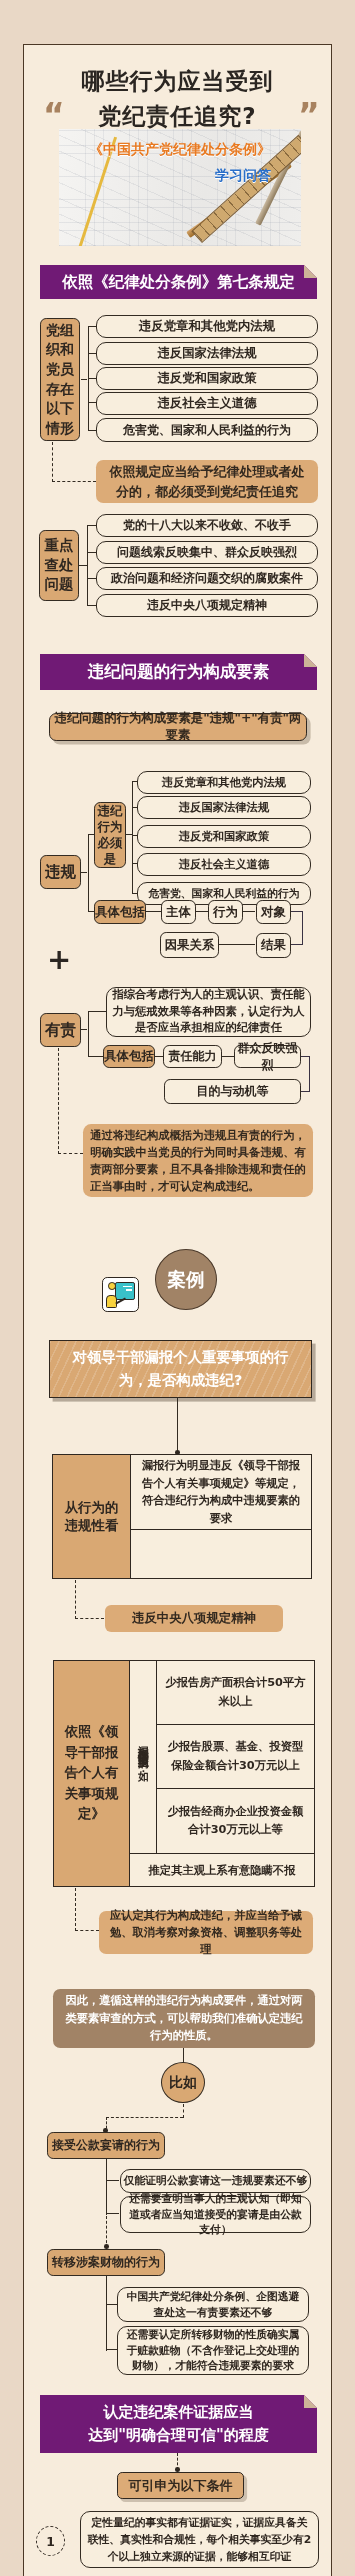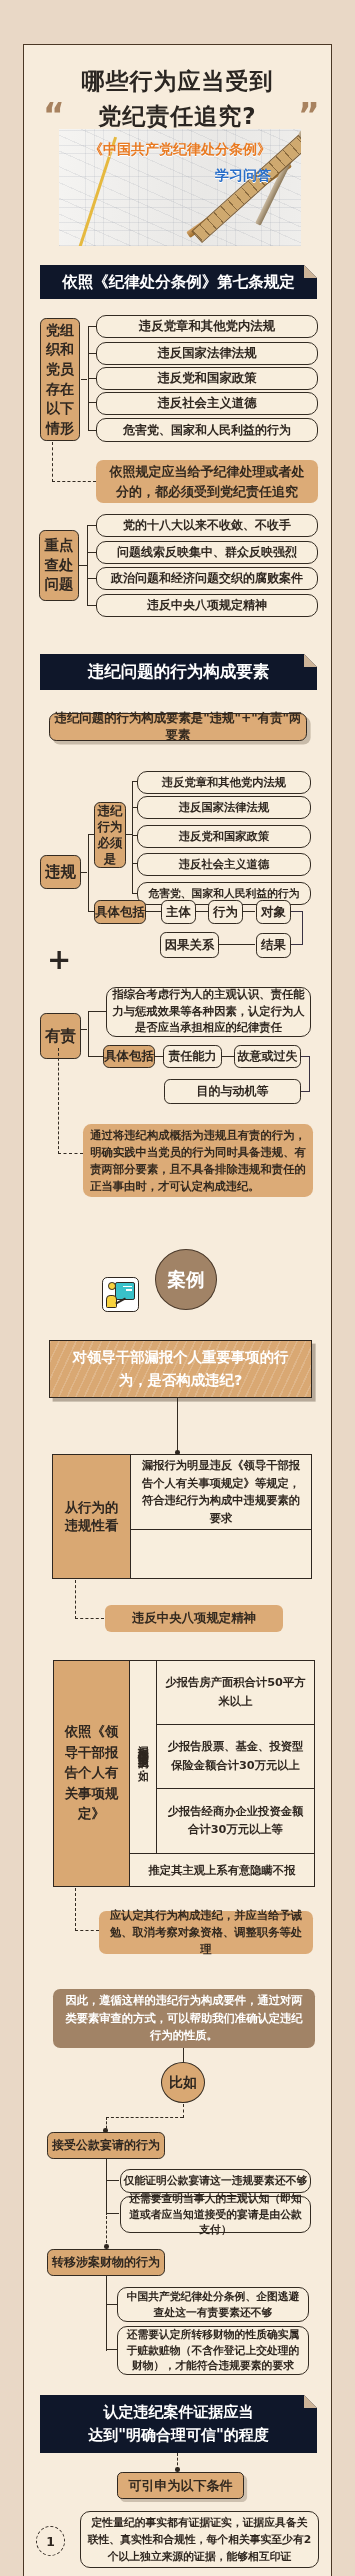--- a/index.html
+++ b/index.html
@@ -24,21 +24,21 @@
   .photo-title { position:absolute; left:0; top:12.4px; width:100%; text-align:center;
                  font-size:14px; font-weight:800; color:#e87a22; text-shadow:0 0.5px 0 #fff; }
   .photo-sub { position:absolute; right:30px; top:38px; font-size:14px; font-weight:800; color:#2a6fc9; text-shadow:0 0.5px 0 #fff; }
   .pencil { position:absolute; border-radius:1.5px; }
   .p1 { left:118px; top:67px; width:124px; height:6.7px; background:linear-gradient(#d2a368,#9c6b28); transform:rotate(-35deg); }
   .p2 { left:170px; top:46px; width:103px; height:6.2px; background:linear-gradient(#c9b9a0,#8d7a5c); transform:rotate(-64deg); }
   .ruler { position:absolute; right:-20.6px; top:52px; width:144px; height:15.5px; transform:rotate(-42deg);
            background:repeating-linear-gradient(90deg,#8a6b3f 0 1px,#cfa96f 1px 9.3px); border:1px solid #7c5c32; }
   .yline { position:absolute; left:36px; top:5.2px; width:2.6px; height:124px; background:#e6b93f; transform:rotate(18deg); }
 
-  .banner-h { position:absolute; left:40px; width:277px; background:#0f172a; color:#ffffff;
+  .banner-h { position:absolute; left:40px; width:277px; background:#701a75; color:#ffffff;
               font-weight:800; display:flex; align-items:center; justify-content:center; text-align:center; }
   .fold::before { content:""; position:absolute; top:0; right:0; width:0; height:0;
                   border-top:13.4px solid #f7ecdc; border-left:13.4px solid transparent; }
   .fold::after  { content:""; position:absolute; top:0; right:0; width:0; height:0;
                   border-bottom:13.4px solid #cdb498; border-right:13.4px solid transparent; }
 
   .tan  { position:absolute; background:#d9a873; border:1.5px solid #332b22; border-radius:6.2px;
           color:#2f2720; font-weight:800; display:flex; align-items:center; justify-content:center; text-align:center; }
   .lite { position:absolute; background:#f8eedd; border:1.5px solid #332b22; border-radius:10px;
           color:#2f2720; font-weight:700; display:flex; align-items:center; justify-content:center; text-align:center; }
@@ -224,37 +224,37 @@
   <div class="lite" style="left:256px;top:933px;width:35px;height:25px;font-size:12.4px;border-radius:6.2px;">
       <span>结果</span>
     </div>
   <div class="elbow" style="left:291px;top:911px;width:12.4px;height:34px;"></div>
 
   <div class="abs" style="left:47px;top:942px;font-size:29px;font-weight:800;color:#2b2622;">+</div>
 
   <div class="lite" style="left:106px;top:987px;width:205px;height:50px;font-size:11.3px;line-height:16.5px;padding:2.1px 5.2px;">
     <span>指综合考虑行为人的主观认识、责任能力与惩戒效果等各种因素，认定行为人是否应当承担相应的纪律责任</span>
   </div>
-  <div class="tan" style="left:40px;top:1013px;width:41px;height:46px;font-size:15.5px;">
+  <div class="tan" style="left:40px;top:1013px;width:41px;height:34px;font-size:15.5px;">
     <span>有责</span>
   </div>
   <div class="ln" style="left:81px;top:1029px;width:6.2px;height:1px;"></div>
   <div class="ln" style="left:88px;top:1011px;width:1px;height:45px;"></div>
   <div class="ln" style="left:88px;top:1011px;width:18px;height:1px;"></div>
   <div class="ln" style="left:88px;top:1056px;width:15.5px;height:1px;"></div>
   <div class="tan" style="left:103px;top:1045px;width:52px;height:23px;font-size:12.4px;">
     <span>具体包括</span>
   </div>
   <div class="ln" style="left:155px;top:1056px;width:8.8px;height:1px;"></div>
   <div class="lite" style="left:163px;top:1045px;width:59px;height:23px;font-size:12px;border-radius:6.2px;">
       <span>责任能力</span>
     </div>
   <div class="ln" style="left:222px;top:1056px;width:12.4px;height:1px;"></div>
   <div class="lite" style="left:234px;top:1045px;width:67px;height:23px;font-size:12px;border-radius:6.2px;">
-      <span>故意或过失</span>
+      <span>群众反映强烈</span>
     </div>
   <div class="lite" style="left:164px;top:1079px;width:137px;height:25px;font-size:12px;border-radius:6.2px;">
       <span>目的与动机等</span>
     </div>
   <div class="elbow" style="left:301px;top:1056px;width:8.8px;height:36px;"></div>
 
   <div class="dashv" style="left:58px;top:1048px;height:106px;"></div>
   <div class="dashh" style="left:58px;top:1153px;width:25px;"></div>
   <div class="hl" style="left:83px;top:1124px;width:230px;height:73px;font-size:11.3px;line-height:17px;padding:3.1px 7.2px;text-align:justify;border-radius:8.2px;">
     <span>通过将违纪构成概括为违规且有责的行为，明确实践中当党员的行为同时具备违规、有责两部分要素，且不具备排除违规和责任的正当事由时，才可认定构成违纪。</span>

